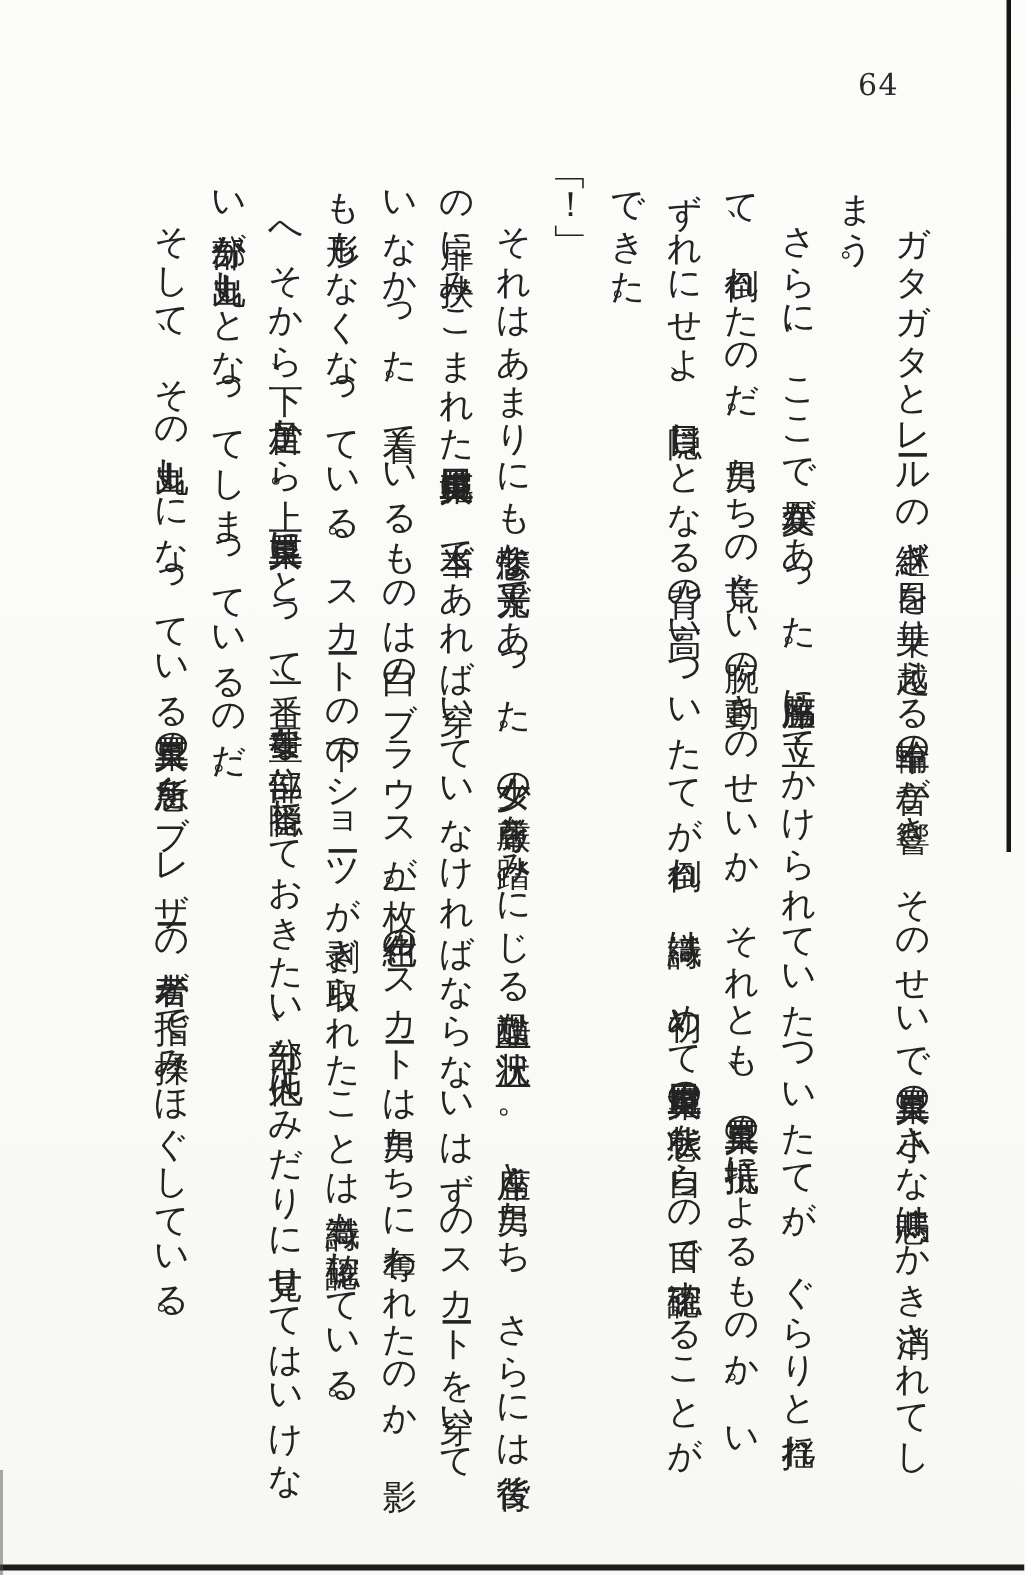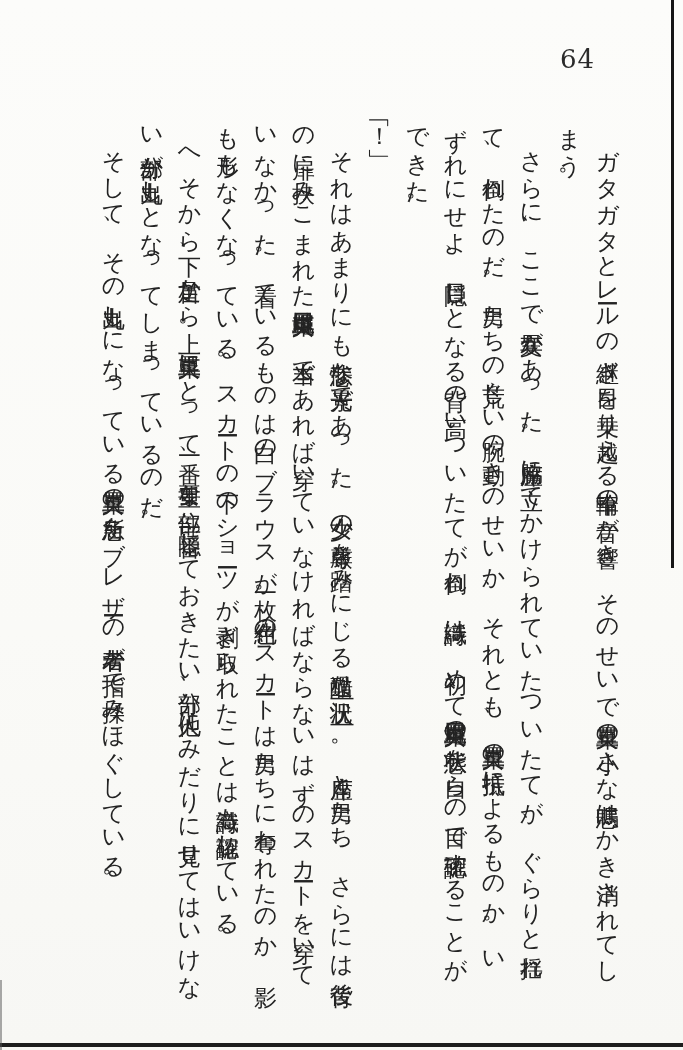--- a/index.html
+++ b/index.html
@@ -15,22 +15,22 @@
     font-family: "DejaVu Serif", "Liberation Serif", serif;
   }
   .page {
     position: absolute;
     inset: 0;
     background: linear-gradient(180deg, #fcfcfa 0%, #fafaf7 60%, #f7f7f4 100%);
   }
   .page-number {
     position: absolute;
     top: 44px;
-    left: 560px;
-    font-size: 26px;
+    left: 572px;
+    font-size: 20px;
     color: #2b2b2b;
     letter-spacing: 1px;
     text-align: right;
   }
   .text-block {
     position: absolute;
     top: 112px;
     right: 56px;
     height: 874px;
     width: 612px;

